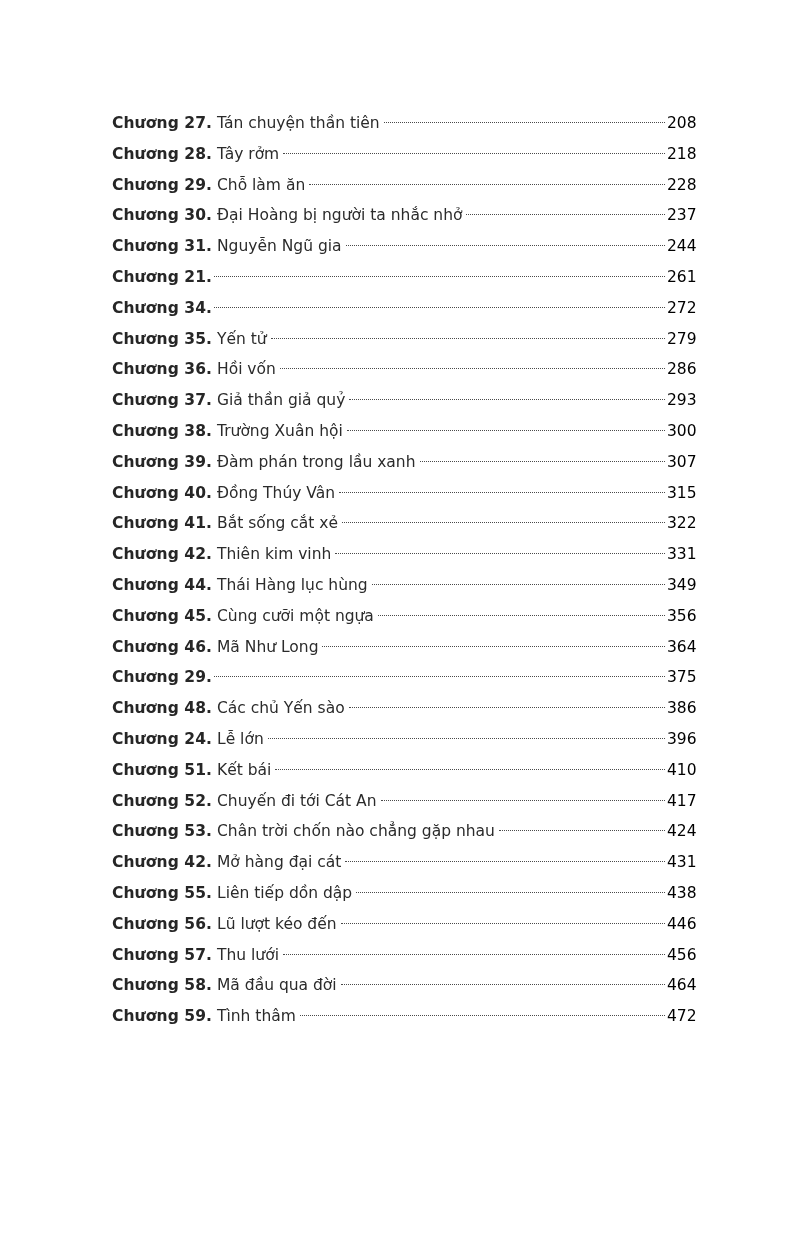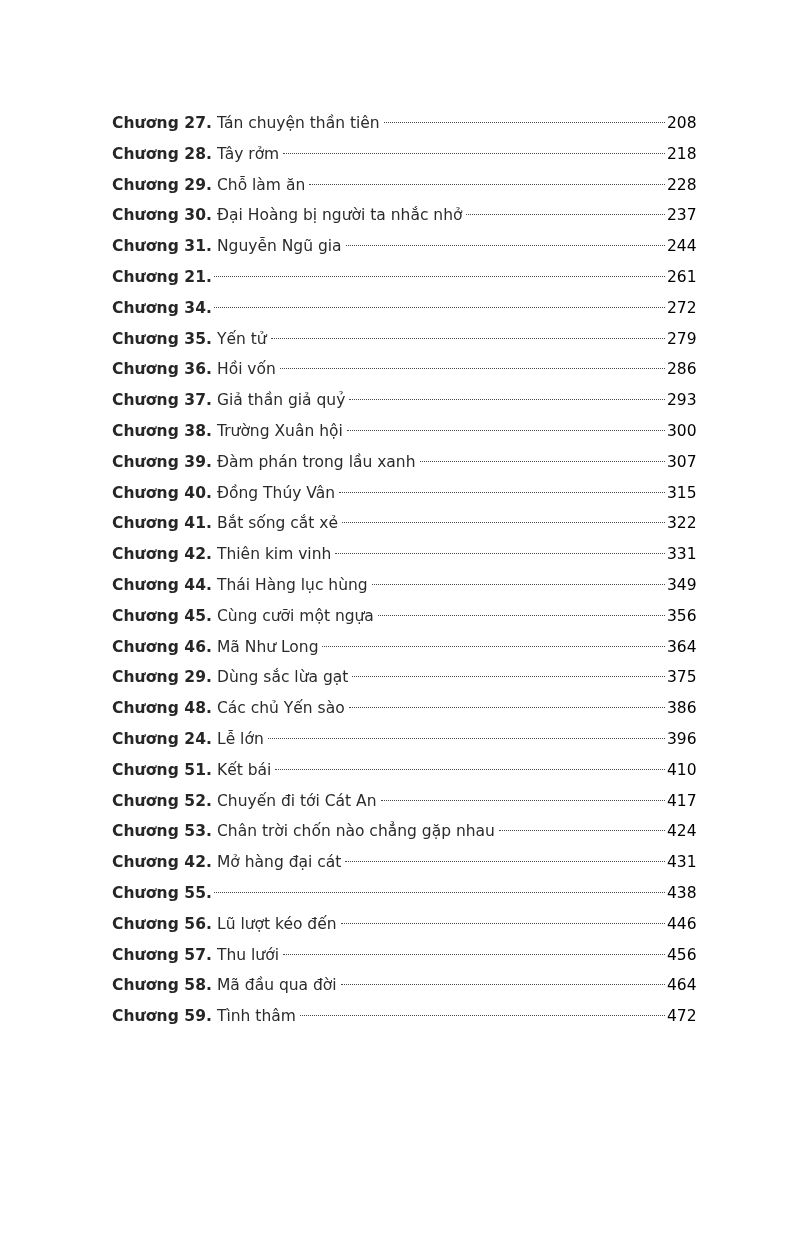--- a/index.html
+++ b/index.html
@@ -173,21 +173,20 @@
         <span class="page-num">356</span>
       </div>
       <div class="toc-row">
         <span class="chapter-label">Chương 46.</span>
         <span class="chapter-title">Mã Như Long</span>
         <span class="leader"></span>
         <span class="page-num">364</span>
       </div>
       <div class="toc-row">
         <span class="chapter-label">Chương 29.</span>
-        <span class="chapter-title">Dùng sắc lừa gạt</span>
         <span class="leader"></span>
         <span class="page-num">375</span>
       </div>
       <div class="toc-row">
         <span class="chapter-label">Chương 48.</span>
         <span class="chapter-title">Các chủ Yến sào</span>
         <span class="leader"></span>
         <span class="page-num">386</span>
       </div>
       <div class="toc-row">
@@ -215,20 +214,21 @@
         <span class="page-num">424</span>
       </div>
       <div class="toc-row">
         <span class="chapter-label">Chương 42.</span>
         <span class="chapter-title">Mở hàng đại cát</span>
         <span class="leader"></span>
         <span class="page-num">431</span>
       </div>
       <div class="toc-row">
         <span class="chapter-label">Chương 55.</span>
+        <span class="chapter-title">Liên tiếp dồn dập</span>
         <span class="leader"></span>
         <span class="page-num">438</span>
       </div>
       <div class="toc-row">
         <span class="chapter-label">Chương 56.</span>
         <span class="chapter-title">Lũ lượt kéo đến</span>
         <span class="leader"></span>
         <span class="page-num">446</span>
       </div>
       <div class="toc-row">

